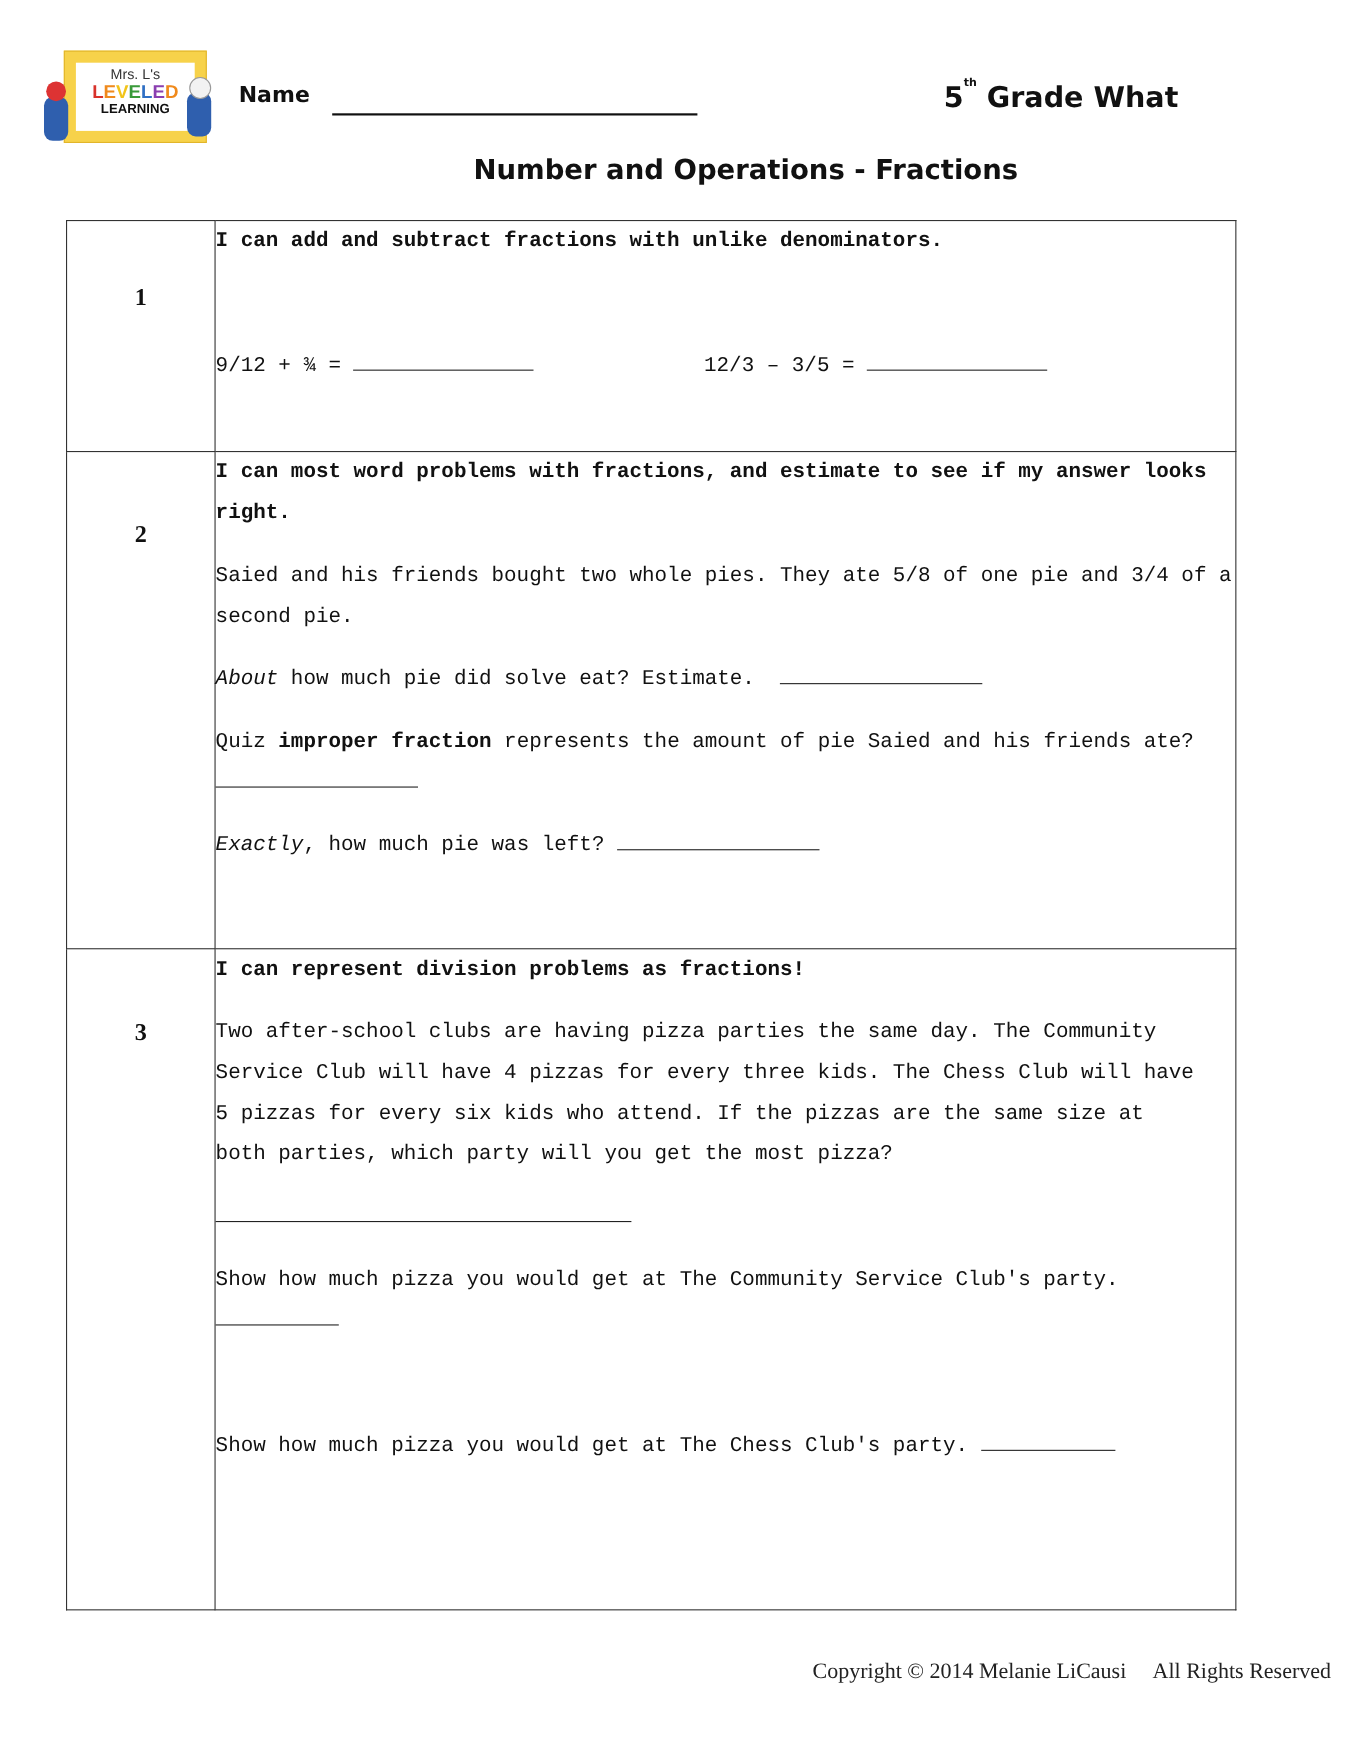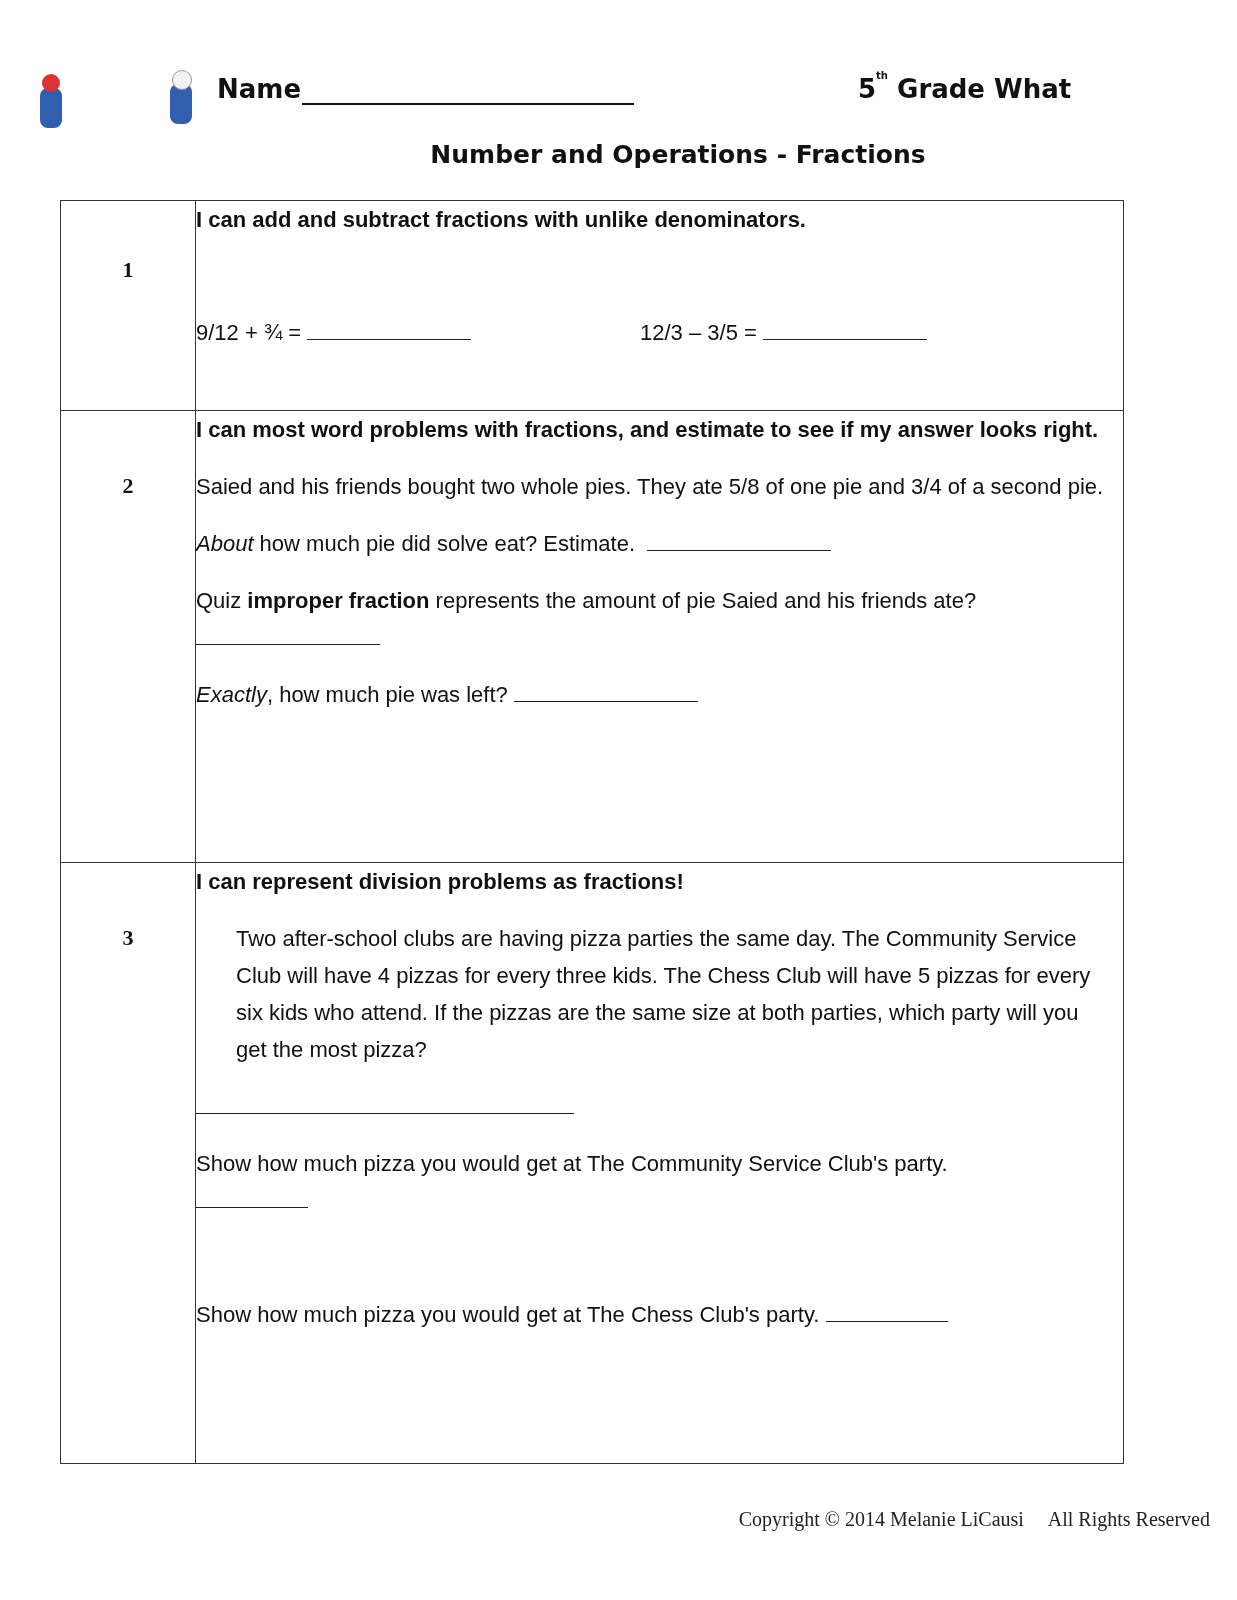--- a/index.html
+++ b/index.html
@@ -11,40 +11,47 @@
   .logo .inner { position:absolute; left:10px; top:10px; right:10px; bottom:10px; background:#fff; text-align:center; }
   .logo .mrs { font-family:"Liberation Sans", sans-serif; font-size:13px; color:#333; margin-top:4px; line-height:14px;}
   .logo .lev { font-family:"Liberation Sans", sans-serif; font-weight:bold; font-size:17px; line-height:18px; letter-spacing:0px;}
   .logo .learn { font-family:"Liberation Sans", sans-serif; font-weight:bold; font-size:12px; line-height:13px; color:#111;}
   .logo .kid { position:absolute; width:22px; height:40px; border-radius:8px; }
   .logo .kid.left { left:4px; top:44px; background:#2f5fae; }
   .logo .kid.left::before { content:""; position:absolute; left:2px; top:-14px; width:18px; height:18px; border-radius:50%; background:#d33; }
   .logo .kid.right { right:4px; top:40px; background:#2f5fae; }
   .logo .kid.right::before { content:""; position:absolute; left:2px; top:-14px; width:18px; height:18px; border-radius:50%; background:#f2f2f2; border:1px solid #999; }
 
-  .name-label { position:absolute; left:217px; top:74px; font-size:26px; }
+  .name-label { position:absolute; left:217px; top:74px; font-size:20px; }
   .name-line { position:absolute; left:302px; top:103px; width:332px; border-bottom:2px solid #111; }
   .grade { position:absolute; left:858px; top:74px; font-size:26px; white-space:nowrap; }
   .grade sup { font-size:10px; vertical-align:top; position:relative; top:-4px; }
   .subtitle { position:absolute; left:0; width:1356px; top:140px; text-align:center; font-size:25px; }
 
   table.quiz { position:absolute; left:60px; top:200px; width:1064px; border-collapse:collapse; }
   table.quiz td { border:1.5px solid #333; vertical-align:top; padding:0; }
   td.num { width:134px; text-align:center; font-family:"Liberation Serif", serif; font-weight:bold; font-size:22px; }
-  td.content { padding:0 10px 0 11px; font-family:Liberation Sans, sans-serif; font-size:22px; line-height:37px; }
+  td.content { padding:0 10px 0 11px; font-family:Liberation Mono, monospace; font-size:19px; line-height:37px; }
   .num-label { display:block; }
   .obj { font-weight:bold; display:block; }
   .blank { display:inline-block; border-bottom:1.5px solid #222; height:1px; vertical-align:baseline; }
   p { margin:0; }
   .footer { position:absolute; left:0; width:1210px; top:1508px; text-align:right; font-family:"Liberation Serif", serif; font-size:20px; color:#222; }
 </style>
 </head>
 <body>
 
 <div class="logo">
+  <div class="frame">
+    <div class="inner">
+      <div class="mrs">Mrs. L's</div>
+      <div class="lev" id="logo-lev"><span style="color: rgb(216, 50, 43);">L</span><span style="color: rgb(240, 138, 28);">E</span><span style="color: rgb(242, 196, 25);">V</span><span style="color: rgb(58, 154, 58);">E</span><span style="color: rgb(47, 111, 196);">L</span><span style="color: rgb(138, 63, 176);">E</span><span style="color: rgb(240, 138, 28);">D</span></div>
+      <div class="learn">LEARNING</div>
+    </div>
+  </div>
   <div class="kid left"></div>
   <div class="kid right"></div>
 </div>
 
 <div class="name-label comic">Name</div>
 <div class="name-line"></div>
 <div class="grade comic"><span>5</span><sup>th</sup><span style="white-space:pre"> Grade What</span></div>
 <div class="subtitle comic">Number and Operations - Fractions</div>
 
 <table class="quiz">
@@ -72,21 +79,21 @@
       <p style="margin-top:20px;"><span style="white-space:pre">Quiz </span><b>improper fraction</b><span> represents the amount of pie Saied and his friends ate?</span>&nbsp;&nbsp;<span class="blank" style="width:184px;"></span></p>
       <p style="margin-top:20px;"><i>Exactly</i><span>, how much pie was left?</span> <span class="blank" style="width:184px;"></span></p>
     </td>
   </tr>
   <tr style="height:601px;">
     <td class="num">
           <span class="num-label" style="margin-top:62px;">3</span>
         </td>
     <td class="content">
       <span class="obj">I can represent division problems as fractions!</span>
-      <p style="margin-top:20px; padding-right:30px;margin-left:40px;">Two after-school clubs are having pizza parties the same day. The Community Service Club will have 4 pizzas for every three kids. The Chess Club will have 5 pizzas for every six kids who attend. If the pizzas are the same size at both parties, which party will you get the most pizza?</p>
+      <p style="margin-top:20px; padding-right:30px;">Two after-school clubs are having pizza parties the same day. The Community Service Club will have 4 pizzas for every three kids. The Chess Club will have 5 pizzas for every six kids who attend. If the pizzas are the same size at both parties, which party will you get the most pizza?</p>
       <div style="margin-top:20px; height:37px;"><span class="blank" style="width:378px;"></span></div>
       <p style="margin-top:20px; padding-right:60px;"><span>Show how much pizza you would get at The Community Service Club's party.</span> <span class="blank" style="width:112px;"></span></p>
       <p style="margin-top:77px;"><span>Show how much pizza you would get at The Chess Club's party.</span> <span class="blank" style="width:122px;"></span></p>
     </td>
   </tr>
 </tbody>
   </table>
 
 <div class="footer" style="white-space:pre">Copyright © 2014 Melanie LiCausi     All Rights Reserved</div>
 

